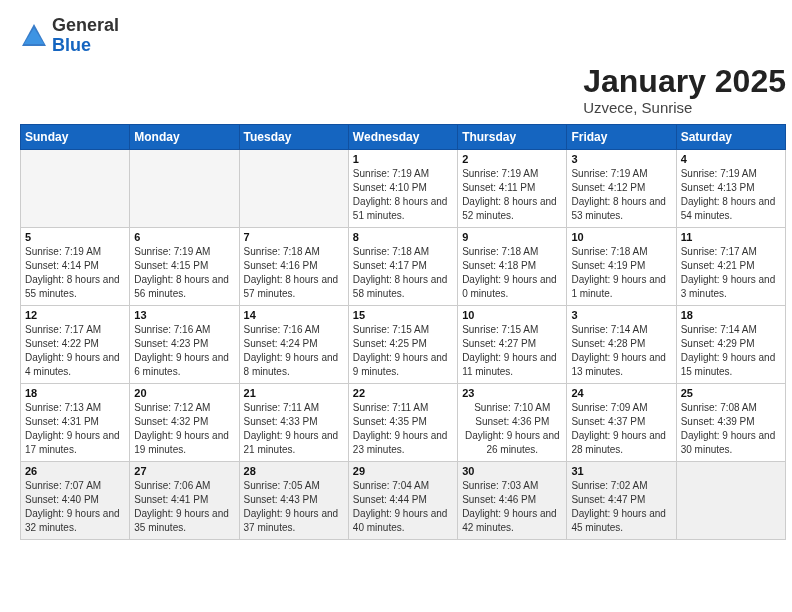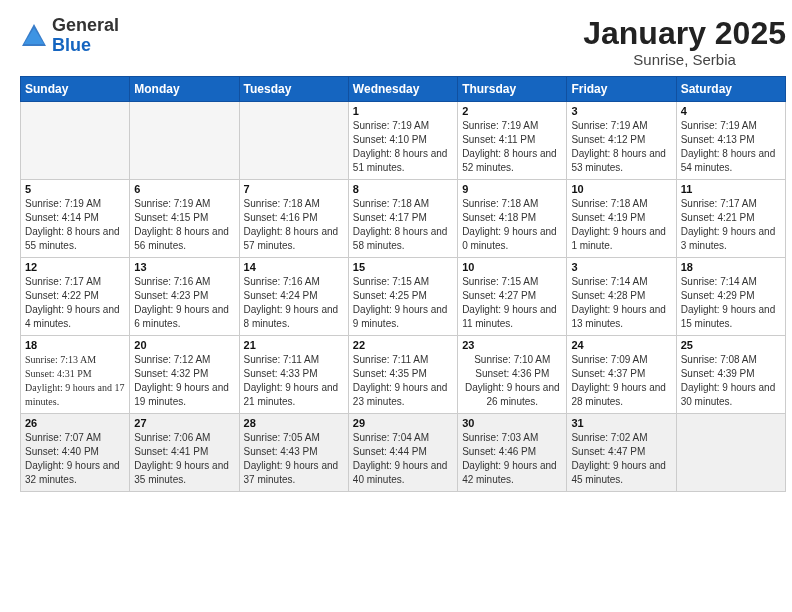--- a/index.html
+++ b/index.html
@@ -30,21 +30,22 @@
       font-weight: bold;
       line-height: 1.1;
     }
     .logo-general { color: #333; }
     .logo-blue { color: #1565c0; }
     .logo-icon {
       width: 28px;
       height: 28px;
     }
     .title-block {
-      text-align: center;
+      text-align: left;
+      margin-top: 48px;
     }
     .cal-title {
       font-size: 32px;
       font-weight: bold;
       color: #222;
       line-height: 1.1;
     }
     .cal-subtitle {
       font-size: 15px;
       color: #444;
@@ -101,21 +102,21 @@
         <polygon points="14,2 26,24 2,24" fill="#1565c0" opacity="0.85"></polygon>
         <polygon points="14,6 24,22 4,22" fill="#42a5f5" opacity="0.6"></polygon>
       </svg>
       <div class="logo-text">
         <span class="logo-general">General</span><br>
         <span class="logo-blue">Blue</span>
       </div>
     </div>
     <div class="title-block">
       <div class="cal-title">January 2025</div>
-      <div class="cal-subtitle">Sunrise, Serbia</div>
+      <div class="cal-subtitle">Uzvece, Sunrise</div>
     </div>
   </div>
 
   <table>
     <thead>
       <tr>
       <th>Sunday</th>
           <th>Monday</th>
           <th>Tuesday</th>
           <th>Wednesday</th>
@@ -238,21 +239,21 @@
           <td>
             <div class="day-num">18</div>
             <div class="day-info" style="white-space: pre-line;">Sunrise: 7:14 AM
 Sunset: 4:29 PM
 Daylight: 9 hours and 15 minutes.</div>
           </td>
         </tr>
         <tr>
           <td>
             <div class="day-num">18</div>
-            <div class="day-info" style="white-space: pre-line; font-family: Liberation Serif, serif;">Sunrise: 7:13 AM
+            <div class="day-info" style="white-space: pre-line;">Sunrise: 7:13 AM
 Sunset: 4:31 PM
 Daylight: 9 hours and 17 minutes.</div>
           </td>
           <td>
             <div class="day-num">20</div>
             <div class="day-info" style="white-space: pre-line;">Sunrise: 7:12 AM
 Sunset: 4:32 PM
 Daylight: 9 hours and 19 minutes.</div>
           </td>
           <td>

